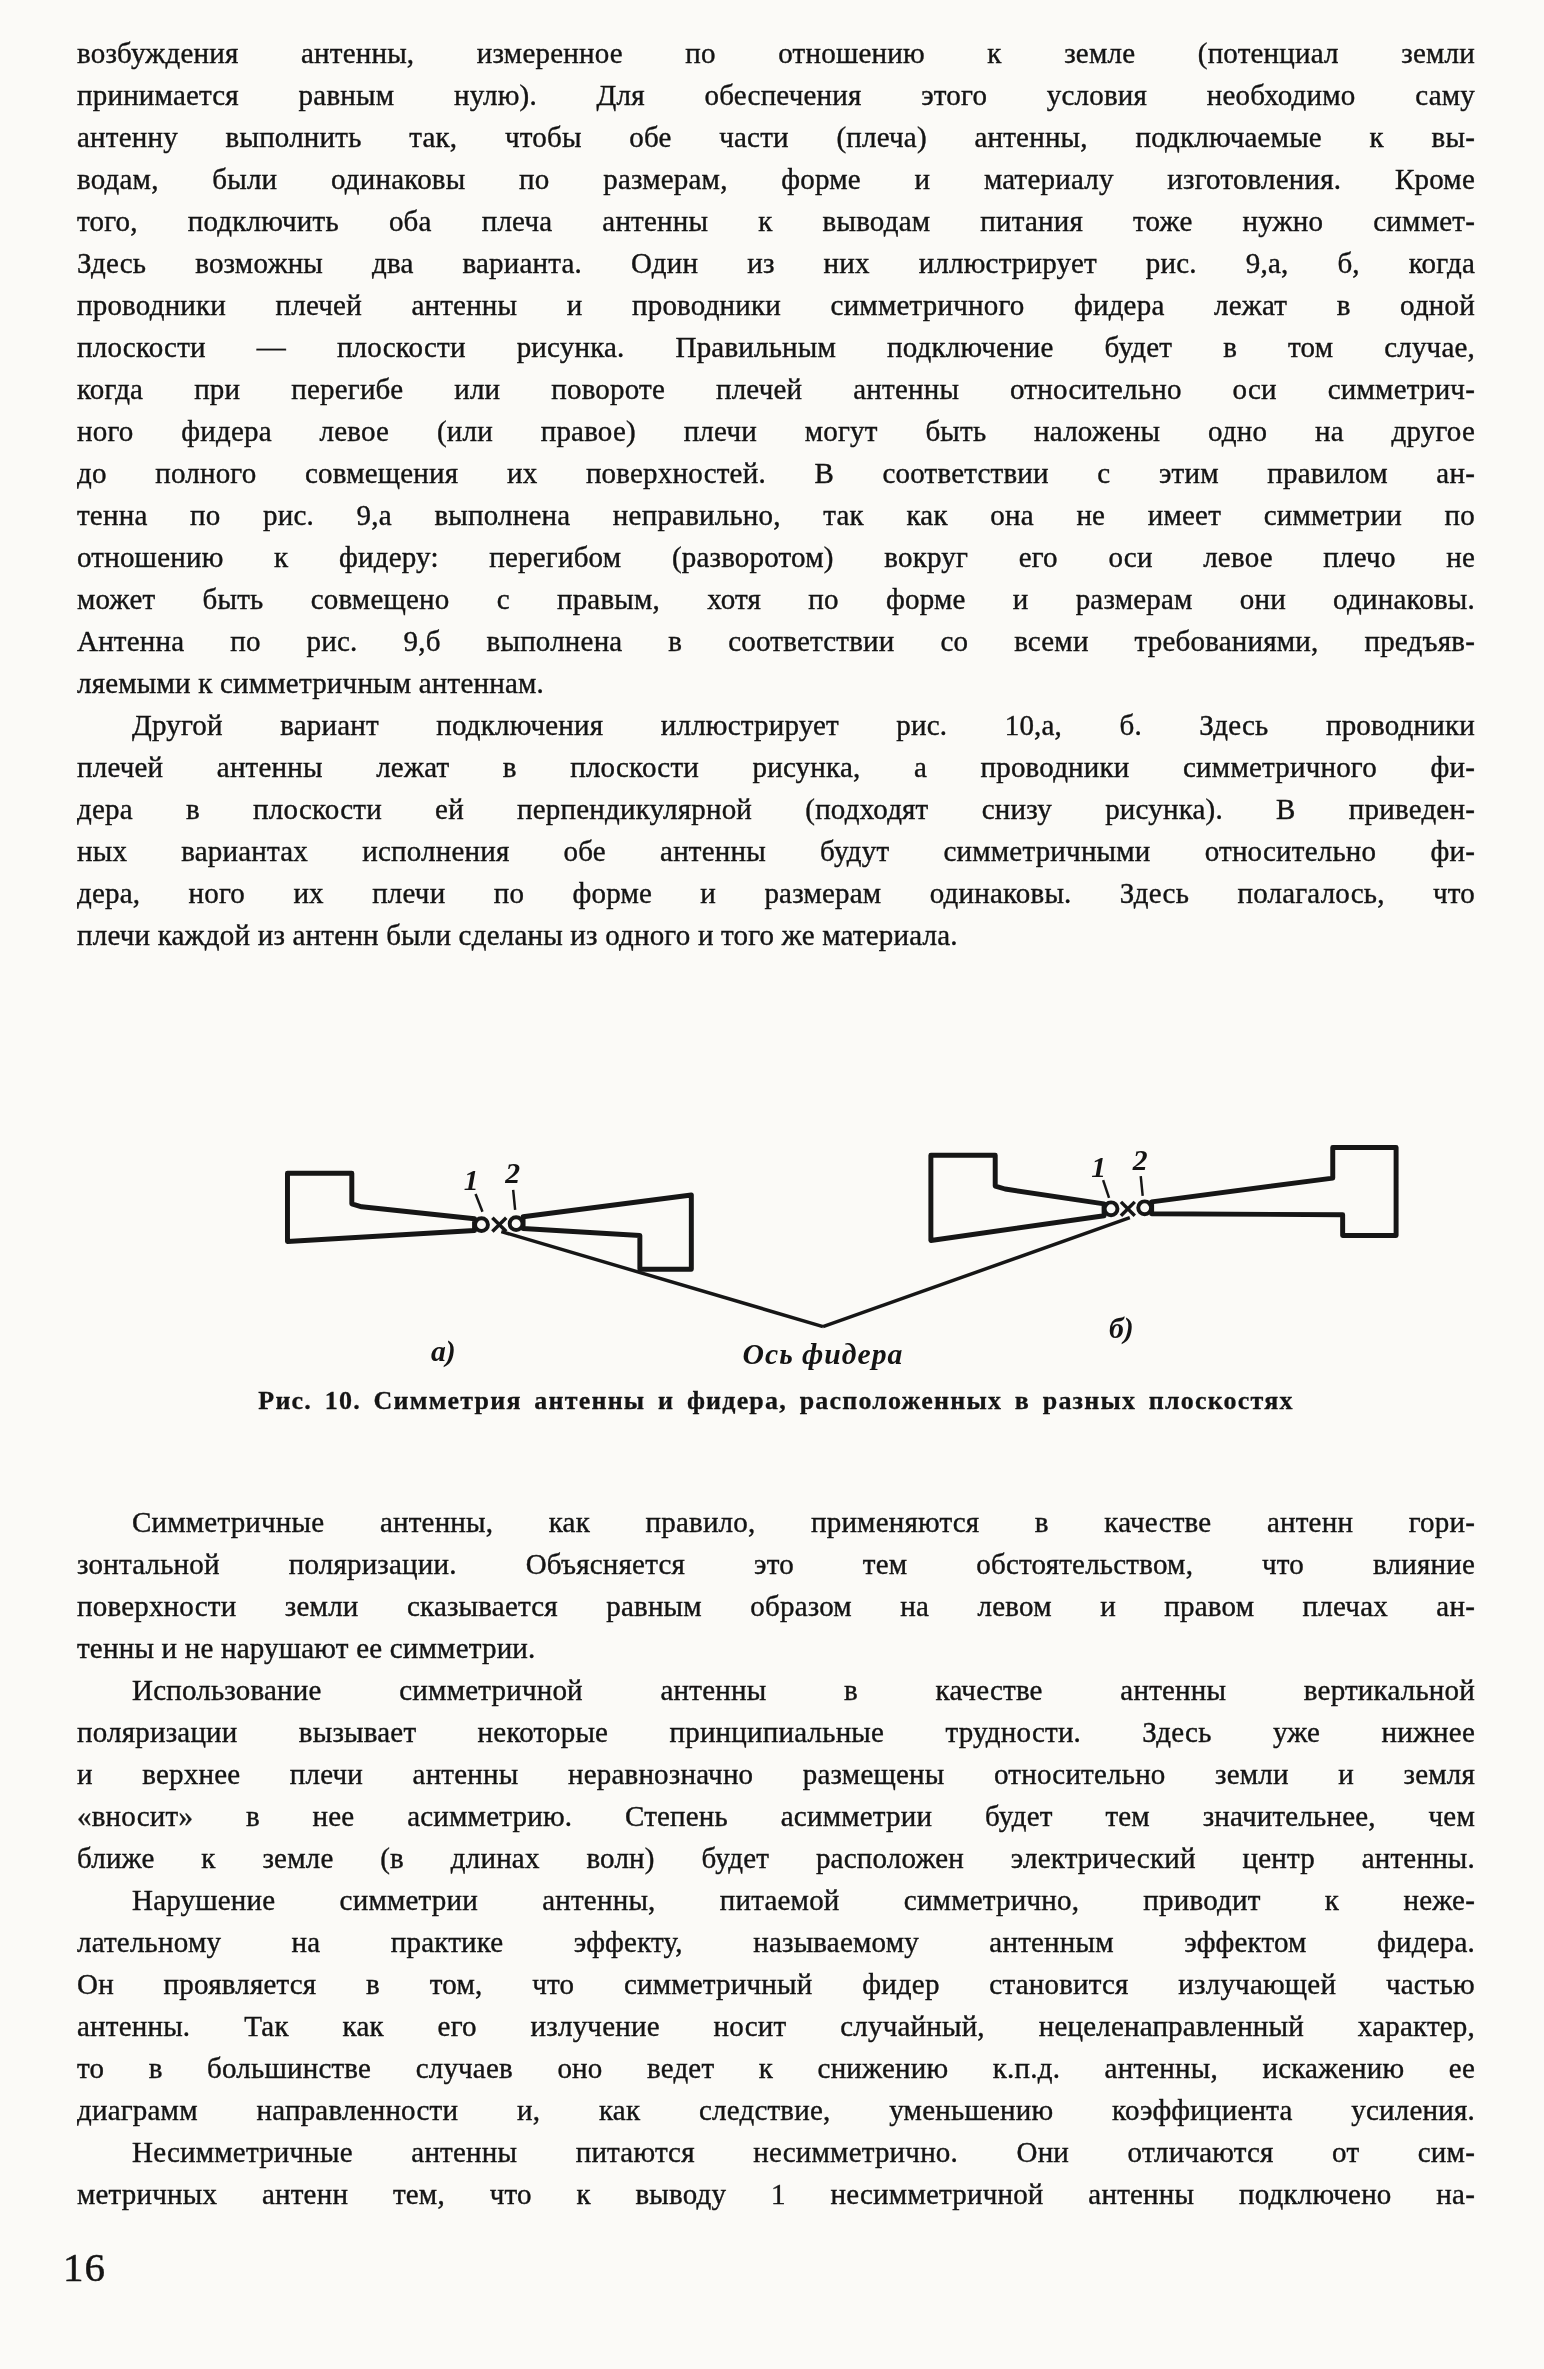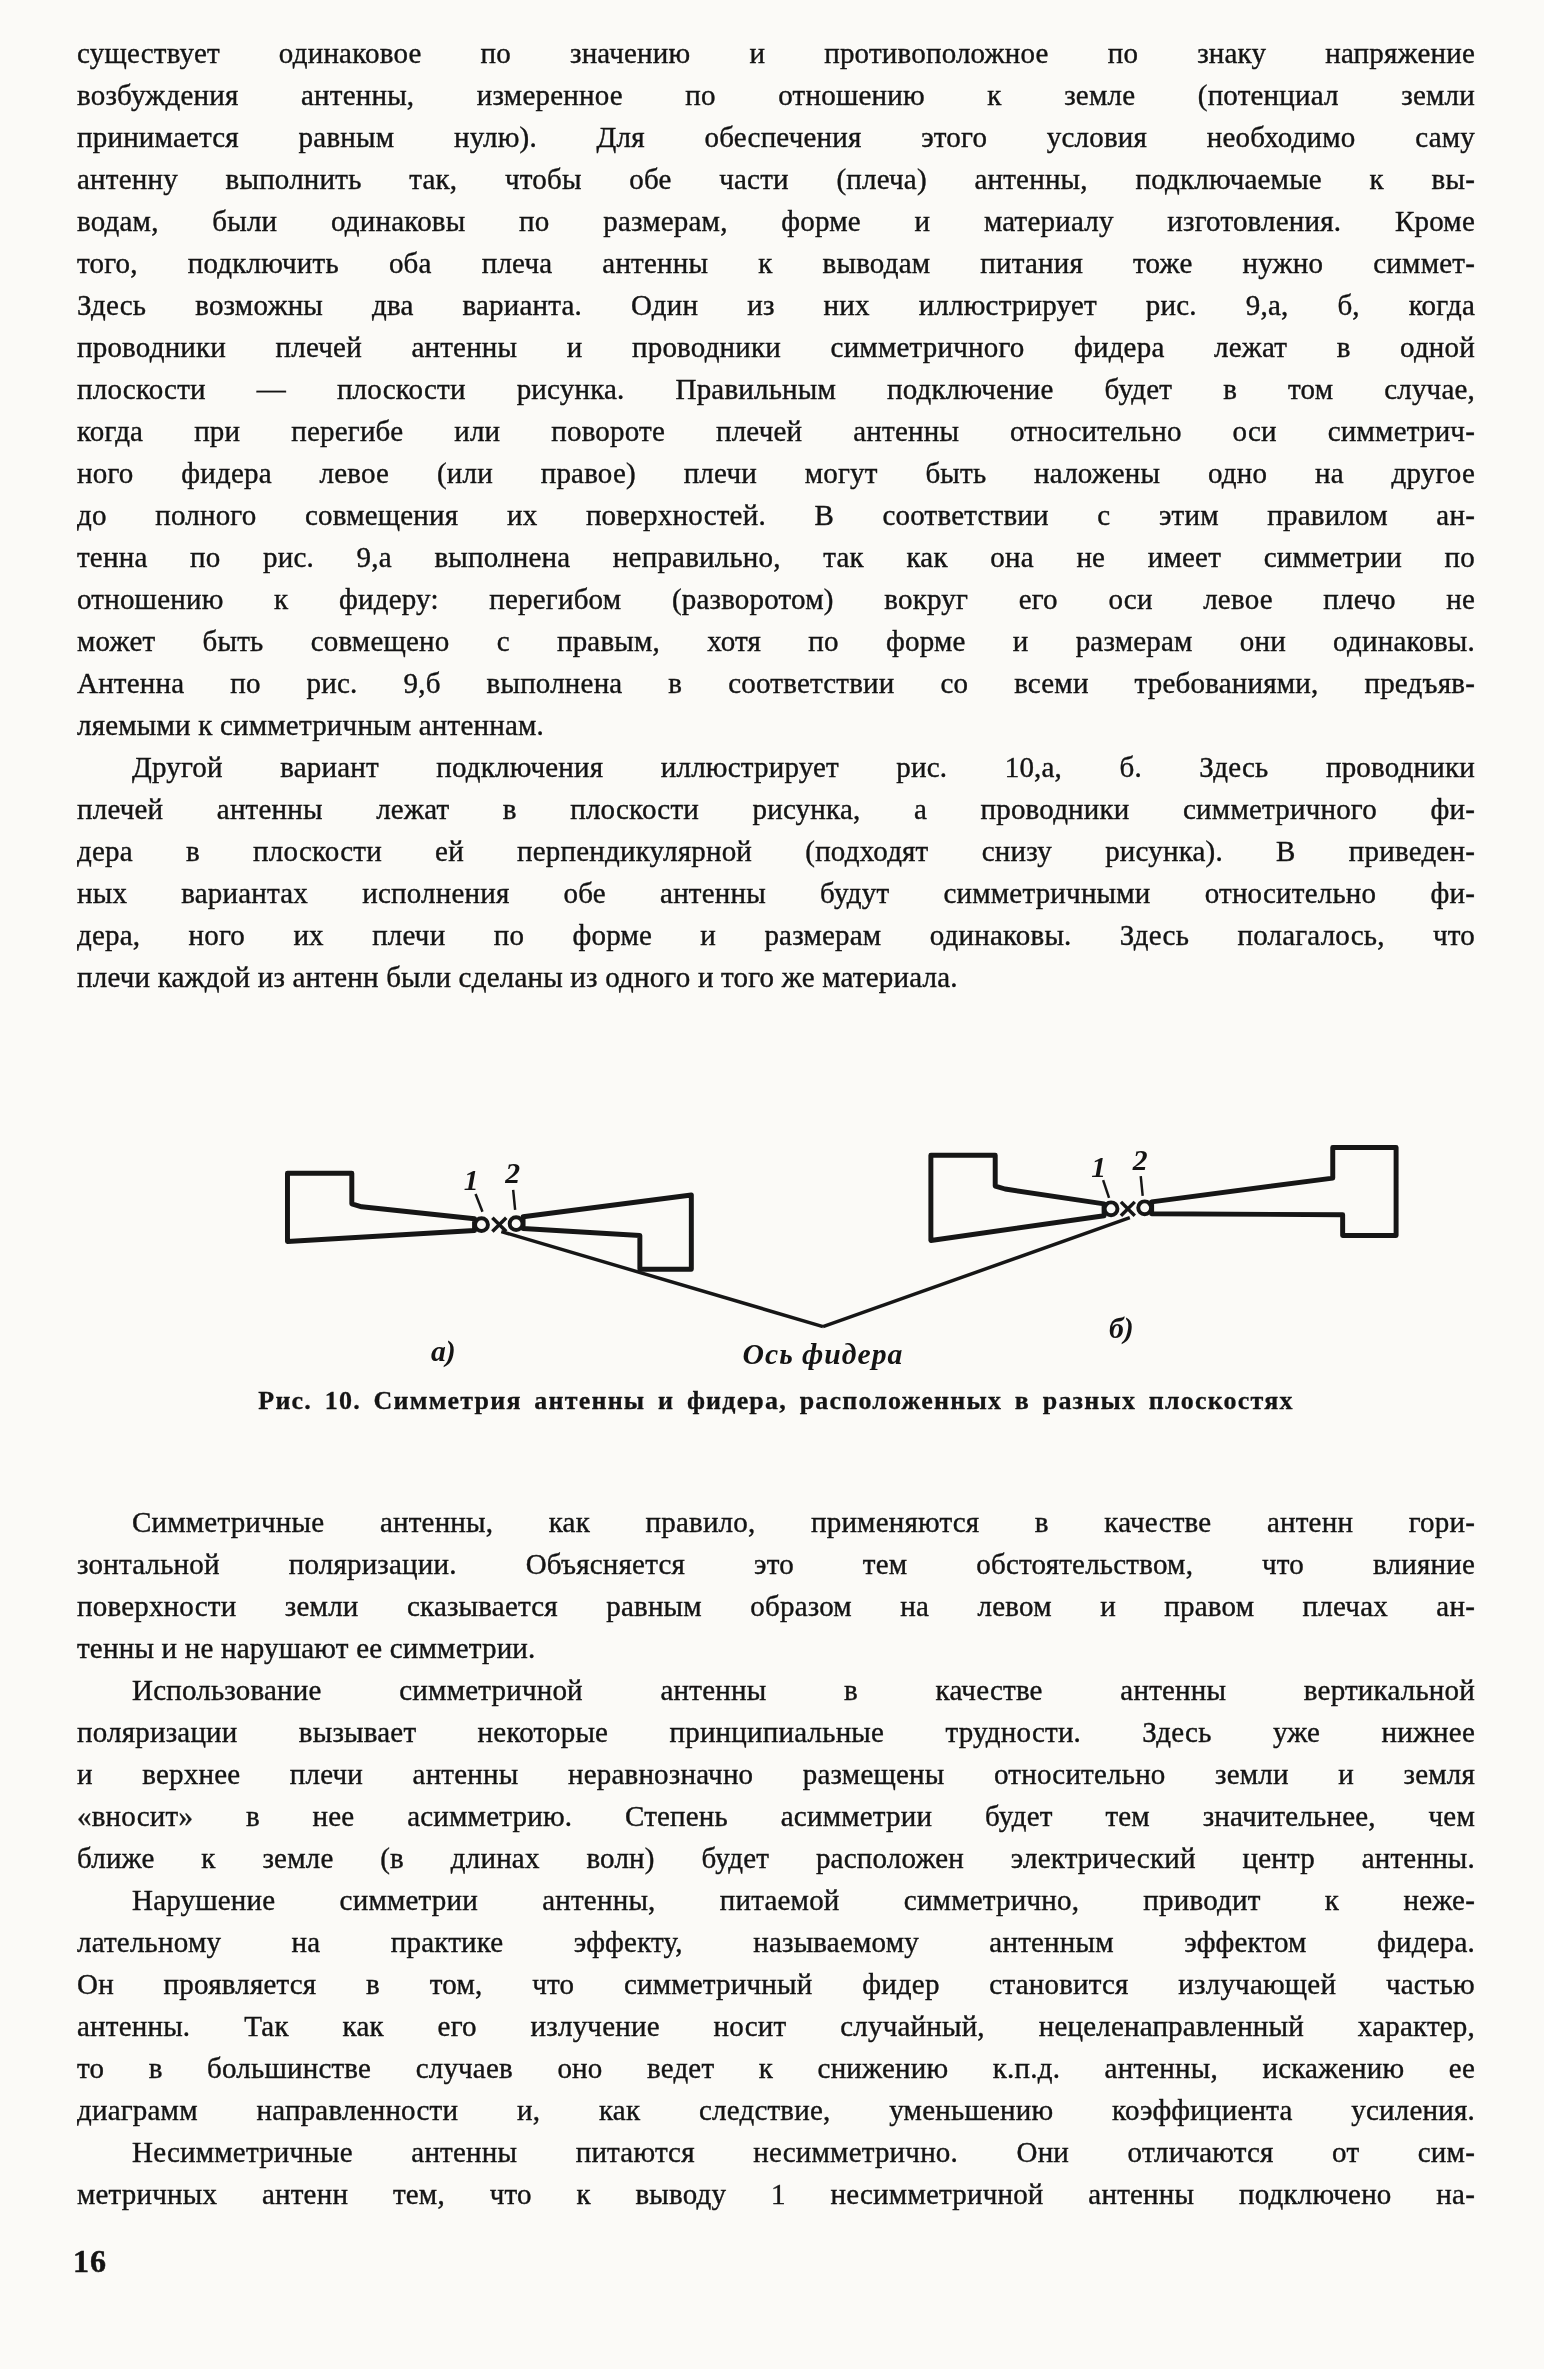--- a/index.html
+++ b/index.html
@@ -9,38 +9,37 @@
         letter-spacing:0.2px;-webkit-text-stroke:0.4px #141414;}
   #text-top{top:32px;}
   #text-bottom{top:1471px;margin-top:30px;}
   .para{margin:0;}
   .tline{text-align:justify;text-align-last:justify;height:42px;overflow:hidden;}
   .tline.ind{text-indent:55px;}
   .tline.last{text-align-last:left;}
   .caption{position:absolute;left:77px;width:1398px;top:1386px;text-align:center;
            font-size:26px;font-weight:bold;letter-spacing:1.2px;word-spacing:5px;
            -webkit-text-stroke:0.3px #141414;}
-  .pageno{position:absolute;left:73px;top:2243px;font-size:32px;font-weight:bold;
+  .pageno{position:absolute;left:63px;top:2243px;font-size:41px;font-weight:normal;
           letter-spacing:1px;-webkit-text-stroke:0.5px #141414;}
   .fig{position:absolute;left:139px;top:1079px;}
   .fig text{font-family:"Liberation Serif","DejaVu Serif",serif;fill:#141414;}
   .fig .num{font-style:italic;font-weight:bold;font-size:30px;}
   .fig .sub{font-style:italic;font-weight:bold;font-size:30px;}
   .fig .axis{font-style:italic;font-weight:bold;font-size:30px;letter-spacing:1px;}
   .fig path,.fig line{stroke:#161616;fill:none;}
   .fig circle{stroke:#161616;fill:#fbfaf7;}
 </style>
 </head>
 <body>
 
 <div class="page">
 
   <div class="flow" id="text-top">
       <div class="para">
-        <div class="tline">существует одинаковое по значению и противоположное по знаку напряжение</div>
         <div class="tline">возбуждения антенны, измеренное по отношению к земле (потенциал земли</div>
         <div class="tline">принимается равным нулю). Для обеспечения этого условия необходимо саму</div>
         <div class="tline">антенну выполнить так, чтобы обе части (плеча) антенны, подключаемые к вы-</div>
         <div class="tline">водам, были одинаковы по размерам, форме и материалу изготовления. Кроме</div>
         <div class="tline">того, подключить оба плеча антенны к выводам питания тоже нужно симмет-</div>
         <div class="tline">Здесь возможны два варианта. Один из них иллюстрирует рис. 9,а, б, когда</div>
         <div class="tline">проводники плечей антенны и проводники симметричного фидера лежат в одной</div>
         <div class="tline">плоскости — плоскости рисунка. Правильным подключение будет в том случае,</div>
         <div class="tline">когда при перегибе или повороте плечей антенны относительно оси симметрич-</div>
         <div class="tline">ного фидера левое (или правое) плечи могут быть наложены одно на другое</div>

